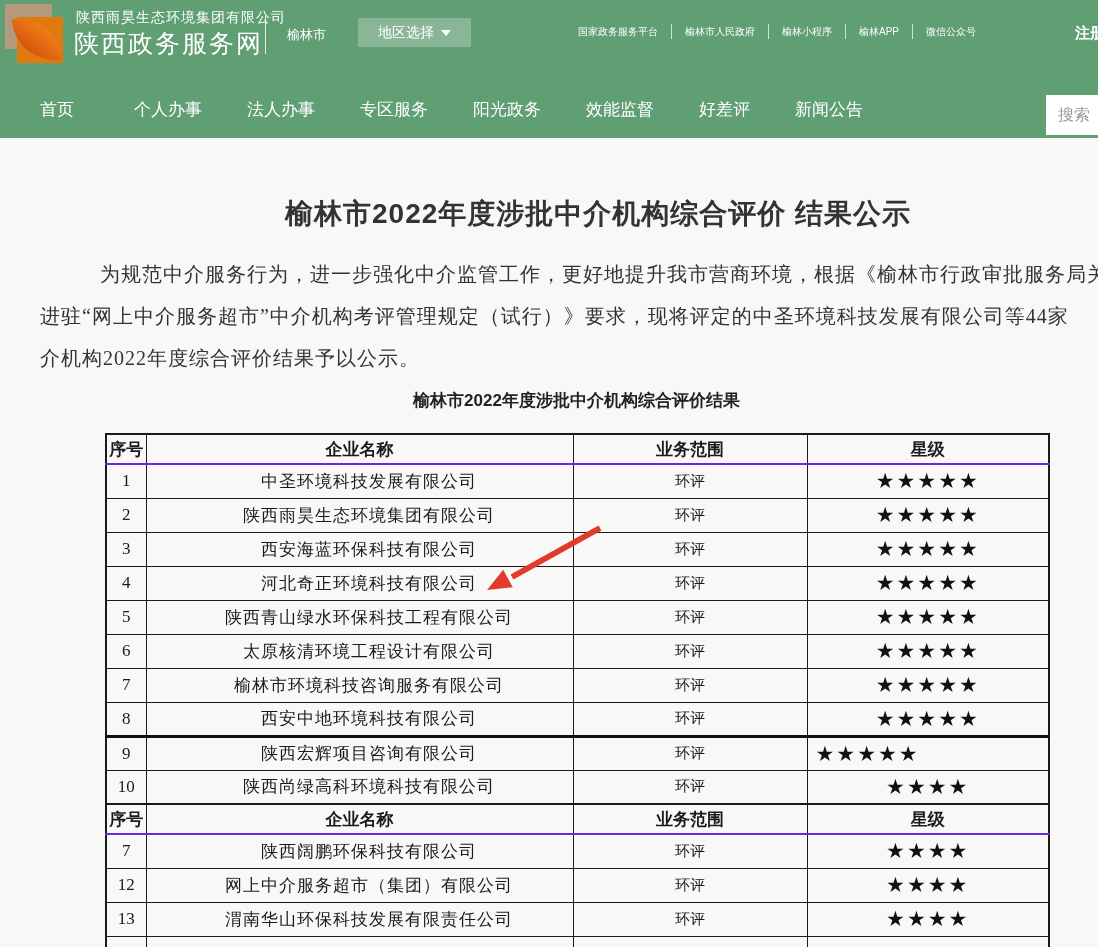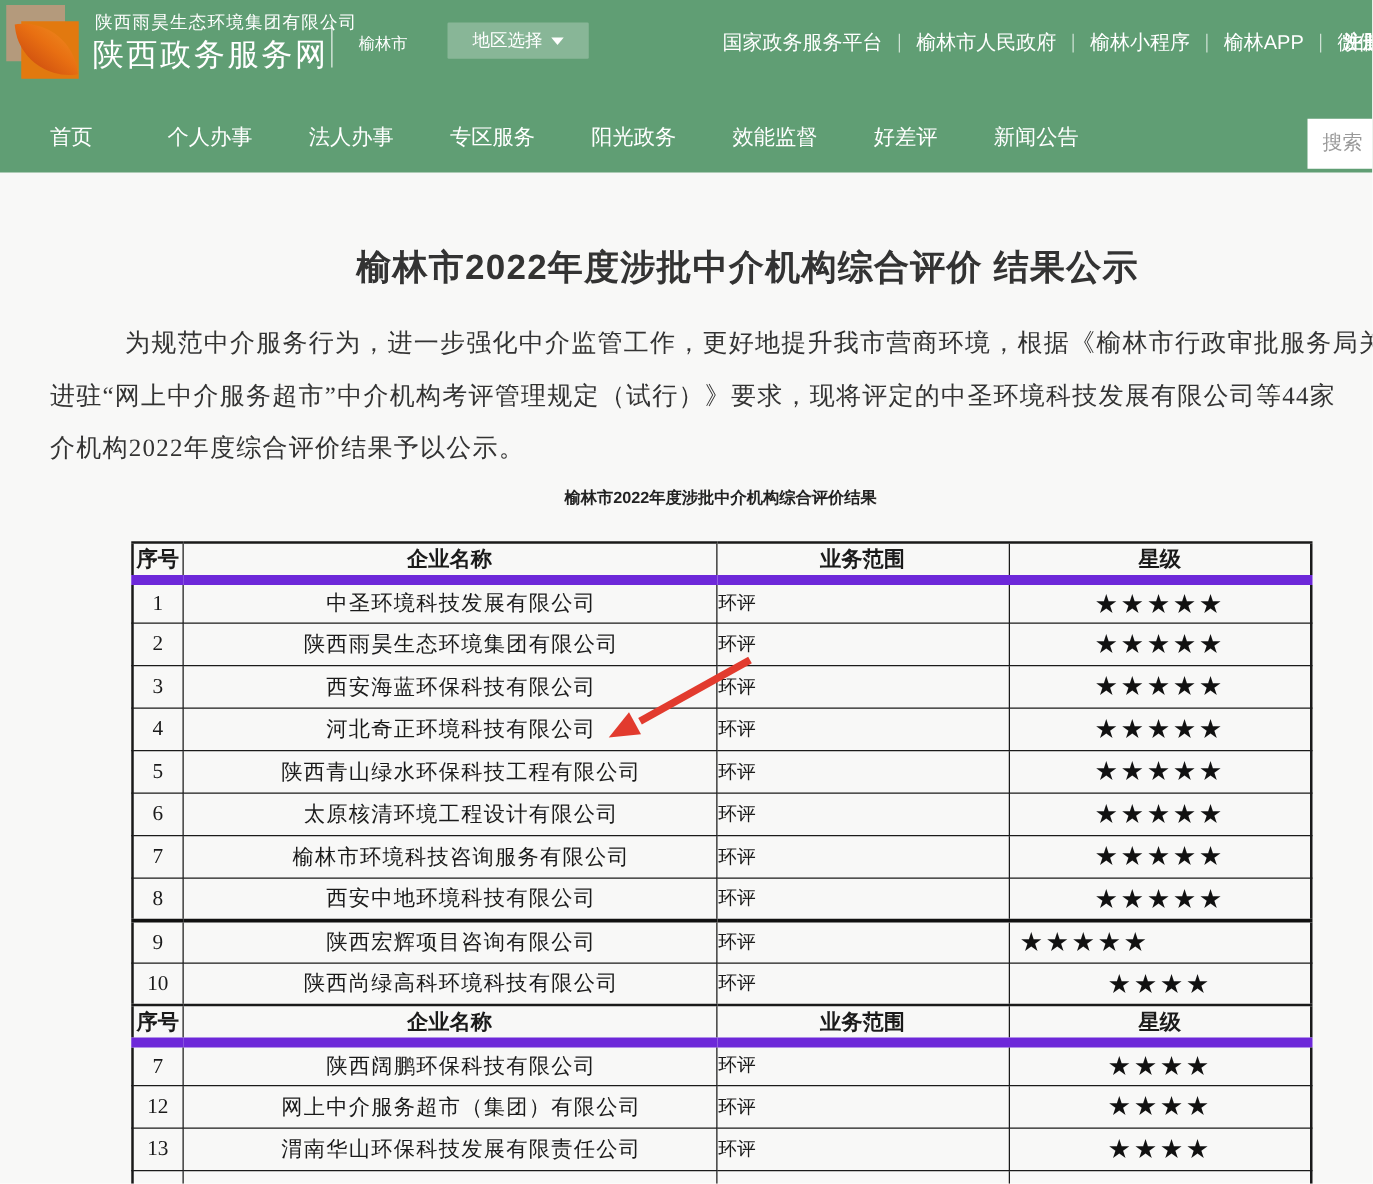--- a/index.html
+++ b/index.html
@@ -15,21 +15,21 @@
     background:linear-gradient(45deg,#c03c0e 0%,#e86f12 55%,#f29422 100%);
     border-radius:0 95% 0 95%;transform:rotate(-6deg);}
   .platform-label{position:absolute;left:76px;top:9px;color:#fff;font-size:14px;letter-spacing:1px;}
   .site-name{position:absolute;left:74px;top:27px;color:#fff;font-size:25px;letter-spacing:2px;}
   .header-divider{position:absolute;left:265px;top:16px;width:1px;height:38px;background:rgba(255,255,255,.85);}
   .city-label{position:absolute;left:287px;top:26px;color:#fff;font-size:13px;}
   .region-btn{position:absolute;left:358px;top:18px;height:29px;padding:0 20px;display:flex;align-items:center;gap:7px;
     background:rgba(255,255,255,.25);color:#fff;font-size:14px;cursor:pointer;border-radius:1px;}
   .caret{width:0;height:0;border-left:5px solid transparent;border-right:5px solid transparent;border-top:6px solid #fff;}
   .topbar-links{position:absolute;left:578px;top:24px;display:flex;align-items:center;white-space:nowrap;}
-  .topbar-links .lnk{color:#fff;font-size:16px;cursor:pointer;}
+  .topbar-links .lnk{color:#fff;font-size:10px;cursor:pointer;}
   .topbar-links .sep{width:1px;height:15px;background:rgba(255,255,255,.7);margin:0 13px;}
   .register-link{position:absolute;left:1075px;top:24px;color:#fff;font-size:15px;font-weight:bold;white-space:nowrap;cursor:pointer;}
 
   
   .main-nav{position:absolute;left:40px;top:98px;display:flex;gap:45px;white-space:nowrap;}
   .nav-item{color:#fff;font-size:17px;font-weight:500;cursor:pointer;}
   .nav-item:first-child{margin-right:15px;}
   .search-box{position:absolute;left:1046px;top:95px;width:150px;height:40px;background:#fff;border:none;outline:none;
     font-size:16px;color:#999;padding:0 0 0 12px;box-sizing:border-box;font-family:"Liberation Sans",sans-serif;}
   .search-box::placeholder{color:#9a9a9a;}
@@ -37,33 +37,33 @@
   
   .doc{position:absolute;left:0;top:138px;width:100%;height:809px;
        font-family:"Liberation Serif","DejaVu Serif",serif;color:#333;}
   .doc-title{position:absolute;left:285px;top:176px;font-size:28px;font-weight:bold;color:#333;white-space:nowrap;
        font-family:"Liberation Sans",sans-serif;letter-spacing:1px;}
   .para-line{position:absolute;white-space:nowrap;font-size:20px;letter-spacing:1px;color:#333;}
   .para-line.l1{left:100px;top:261px;}
   .para-line.l2{left:40px;top:303px;}
   .para-line.l3{left:40px;top:345px;}
   .table-caption{position:absolute;left:105px;top:389px;width:943px;text-align:center;
-       font-size:13px;font-weight:bold;color:#222;white-space:nowrap;}
+       font-size:17px;font-weight:bold;color:#222;white-space:nowrap;}
 
   
   .eval-table{position:absolute;left:105px;top:433px;width:943px;border-collapse:collapse;table-layout:fixed;
        font-family:"Liberation Serif","DejaVu Serif",serif;color:#1a1a1a;border:2px solid #1a1a1a;}
   .eval-table td{border:1px solid #1a1a1a;overflow:hidden;}
   .eval-table tr.header-row{height:30px;}
-  .eval-table tr.header-row td{font-weight:bold;text-align:center;font-size:17px;border-top:2px solid #1a1a1a;border-bottom:8px solid #6d28d9;}
+  .eval-table tr.header-row td{font-weight:bold;text-align:center;font-size:17px;border-top:2px solid #1a1a1a;border-bottom:2px solid #6d28d9;}
   .eval-table tr.data-row{height:34px;}
   .eval-table tr.thick-top td{border-top:3px solid #111;}
   .cell-no{text-align:center;font-size:17px;}
   .cell-name{text-align:center;padding-left:20px;font-size:17px;letter-spacing:1px;}
-  .cell-scope{text-align:left;font-size:15px;}
+  .cell-scope{text-align:center;font-size:15px;}
   .cell-stars{text-align:center;font-size:21px;letter-spacing:2px;font-weight:bold;color:#111;
        font-family:"DejaVu Sans",sans-serif;}
   .cell-stars.left{text-align:left;padding-left:8px;}
 
   
   .arrow-svg{position:absolute;left:470px;top:518px;z-index:5;pointer-events:none;}
 </style>
 </head>
 <body>
 

